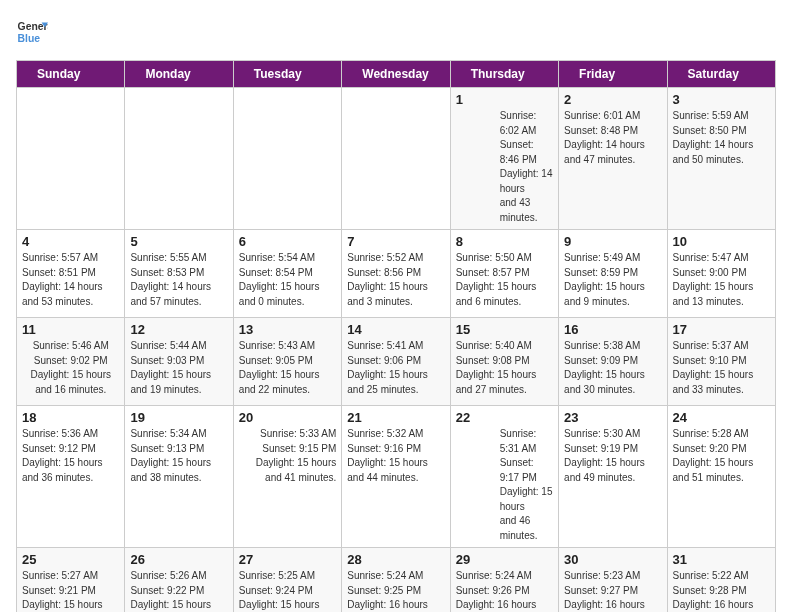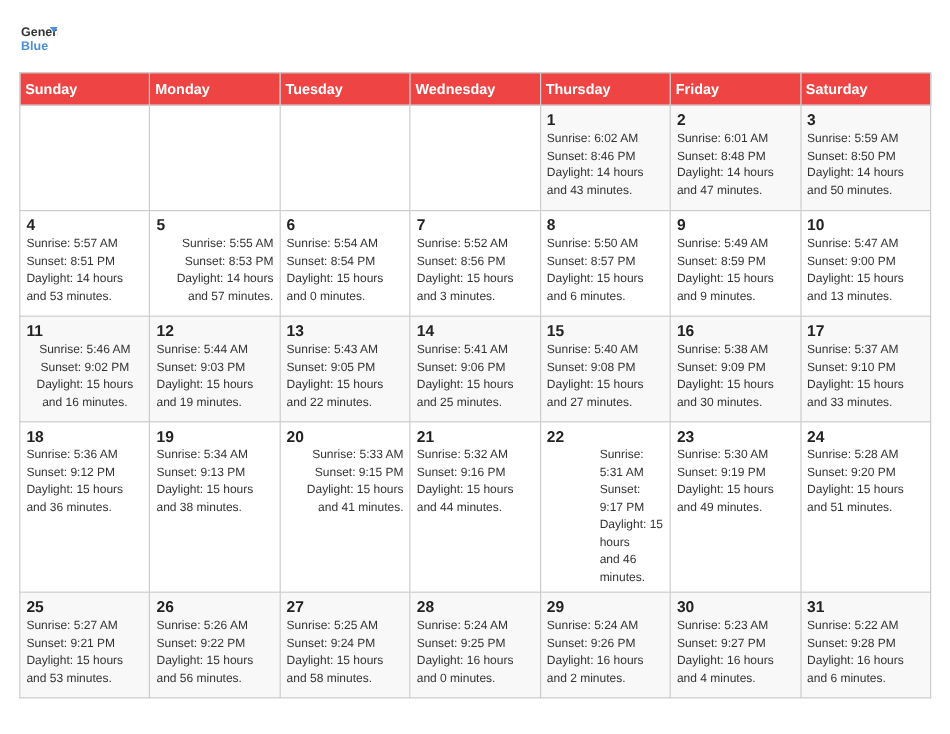--- a/index.html
+++ b/index.html
@@ -36,23 +36,23 @@
     .calendar-subtitle {
       font-size: 16px;
       color: #555;
     }
     table {
       width: 100%;
       border-collapse: collapse;
       font-size: 10.5px;
     }
     thead tr th {
-      background-color: #ef4444;
+      background-color: #701a75;
       color: #fff;
-      padding: 6px 4px;
+      padding: 6px 20px;
       text-align: left;
       font-size: 12px;
       font-weight: bold;
       border: 1px solid #ccc;
     }
     tbody tr td {
       vertical-align: top;
       padding: 4px 5px;
       border: 1px solid #ccc;
       height: 88px;
@@ -108,21 +108,21 @@
       </tr>
   </thead>
   <tbody id="calendar-body">
   <tr>
         <td class="empty-cell"></td>
         <td class="empty-cell"></td>
         <td class="empty-cell"></td>
         <td class="empty-cell"></td>
         <td>
           <span class="day-num">1</span>
-          <div class="day-info" style="white-space: pre-line;">Sunrise: 6:02 AM
+          <div class="day-info" style="white-space: pre-line; margin-left: 44px;">Sunrise: 6:02 AM
 Sunset: 8:46 PM
 Daylight: 14 hours
 and 43 minutes.</div>
         </td>
         <td>
           <span class="day-num">2</span>
           <div class="day-info" style="white-space: pre-line;">Sunrise: 6:01 AM
 Sunset: 8:48 PM
 Daylight: 14 hours
 and 47 minutes.</div>
@@ -138,21 +138,21 @@
       <tr>
         <td>
           <span class="day-num">4</span>
           <div class="day-info" style="white-space: pre-line;">Sunrise: 5:57 AM
 Sunset: 8:51 PM
 Daylight: 14 hours
 and 53 minutes.</div>
         </td>
         <td>
           <span class="day-num">5</span>
-          <div class="day-info" style="white-space: pre-line; text-align: right;">Sunrise: 5:55 AM
+          <div class="day-info" style="white-space: pre-line;">Sunrise: 5:55 AM
 Sunset: 8:53 PM
 Daylight: 14 hours
 and 57 minutes.</div>
         </td>
         <td>
           <span class="day-num">6</span>
           <div class="day-info" style="white-space: pre-line;">Sunrise: 5:54 AM
 Sunset: 8:54 PM
 Daylight: 15 hours
 and 0 minutes.</div>

